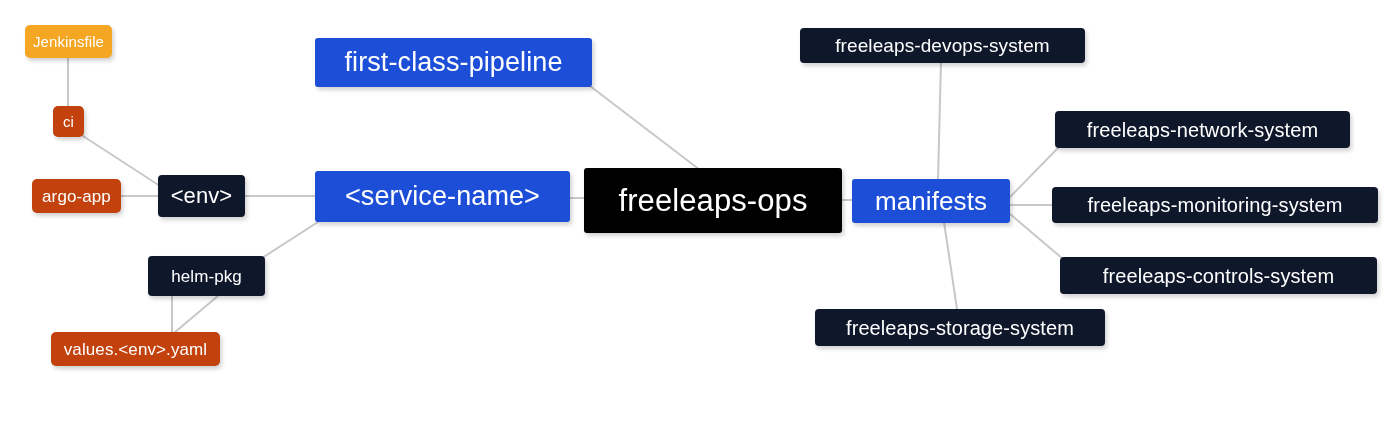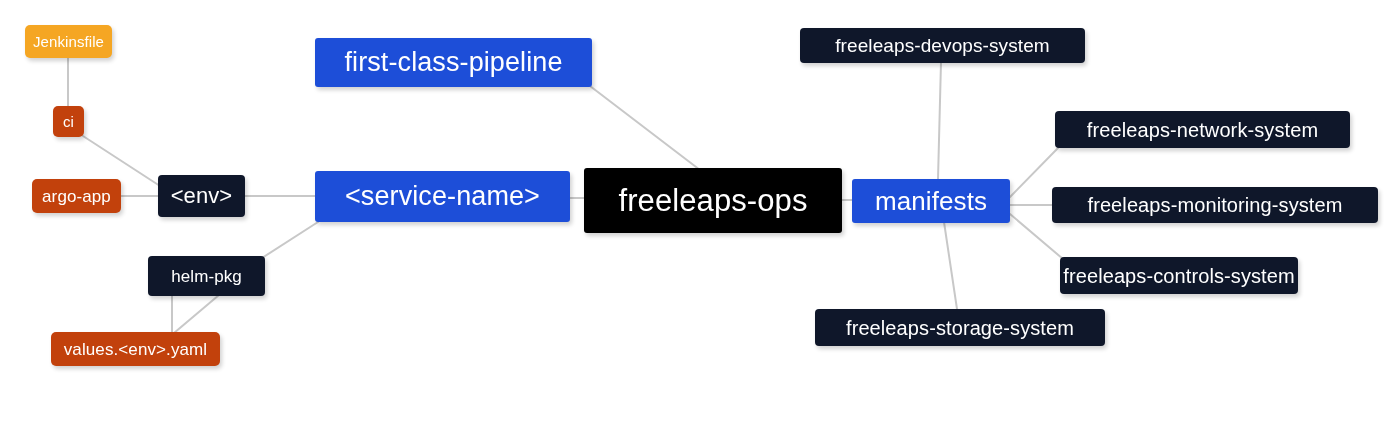--- a/index.html
+++ b/index.html
@@ -156,21 +156,21 @@
   </div>
 
   <div class="node node-green" style="left:1055px; top:111px; width:295px; height:37px; font-size:20px;">
     <span>freeleaps-network-system</span>
   </div>
 
   <div class="node node-green" style="left:1052px; top:187px; width:326px; height:36px; font-size:20px;">
     <span>freeleaps-monitoring-system</span>
   </div>
 
-  <div class="node node-green" style="left:1060px; top:257px; width:238px; height:37px; font-size:20px;text-align:center;">
+  <div class="node node-green" style="left:1060px; top:257px; width:317px; height:37px; font-size:20px;text-align:center;">
     <span>freeleaps-controls-system</span>
   </div>
 
   <div class="node node-green" style="left:815px; top:309px; width:290px; height:37px; font-size:20px;justify-content:center;">
     <span>freeleaps-storage-system</span>
   </div>
 
 </div>
 
 </body></html>

